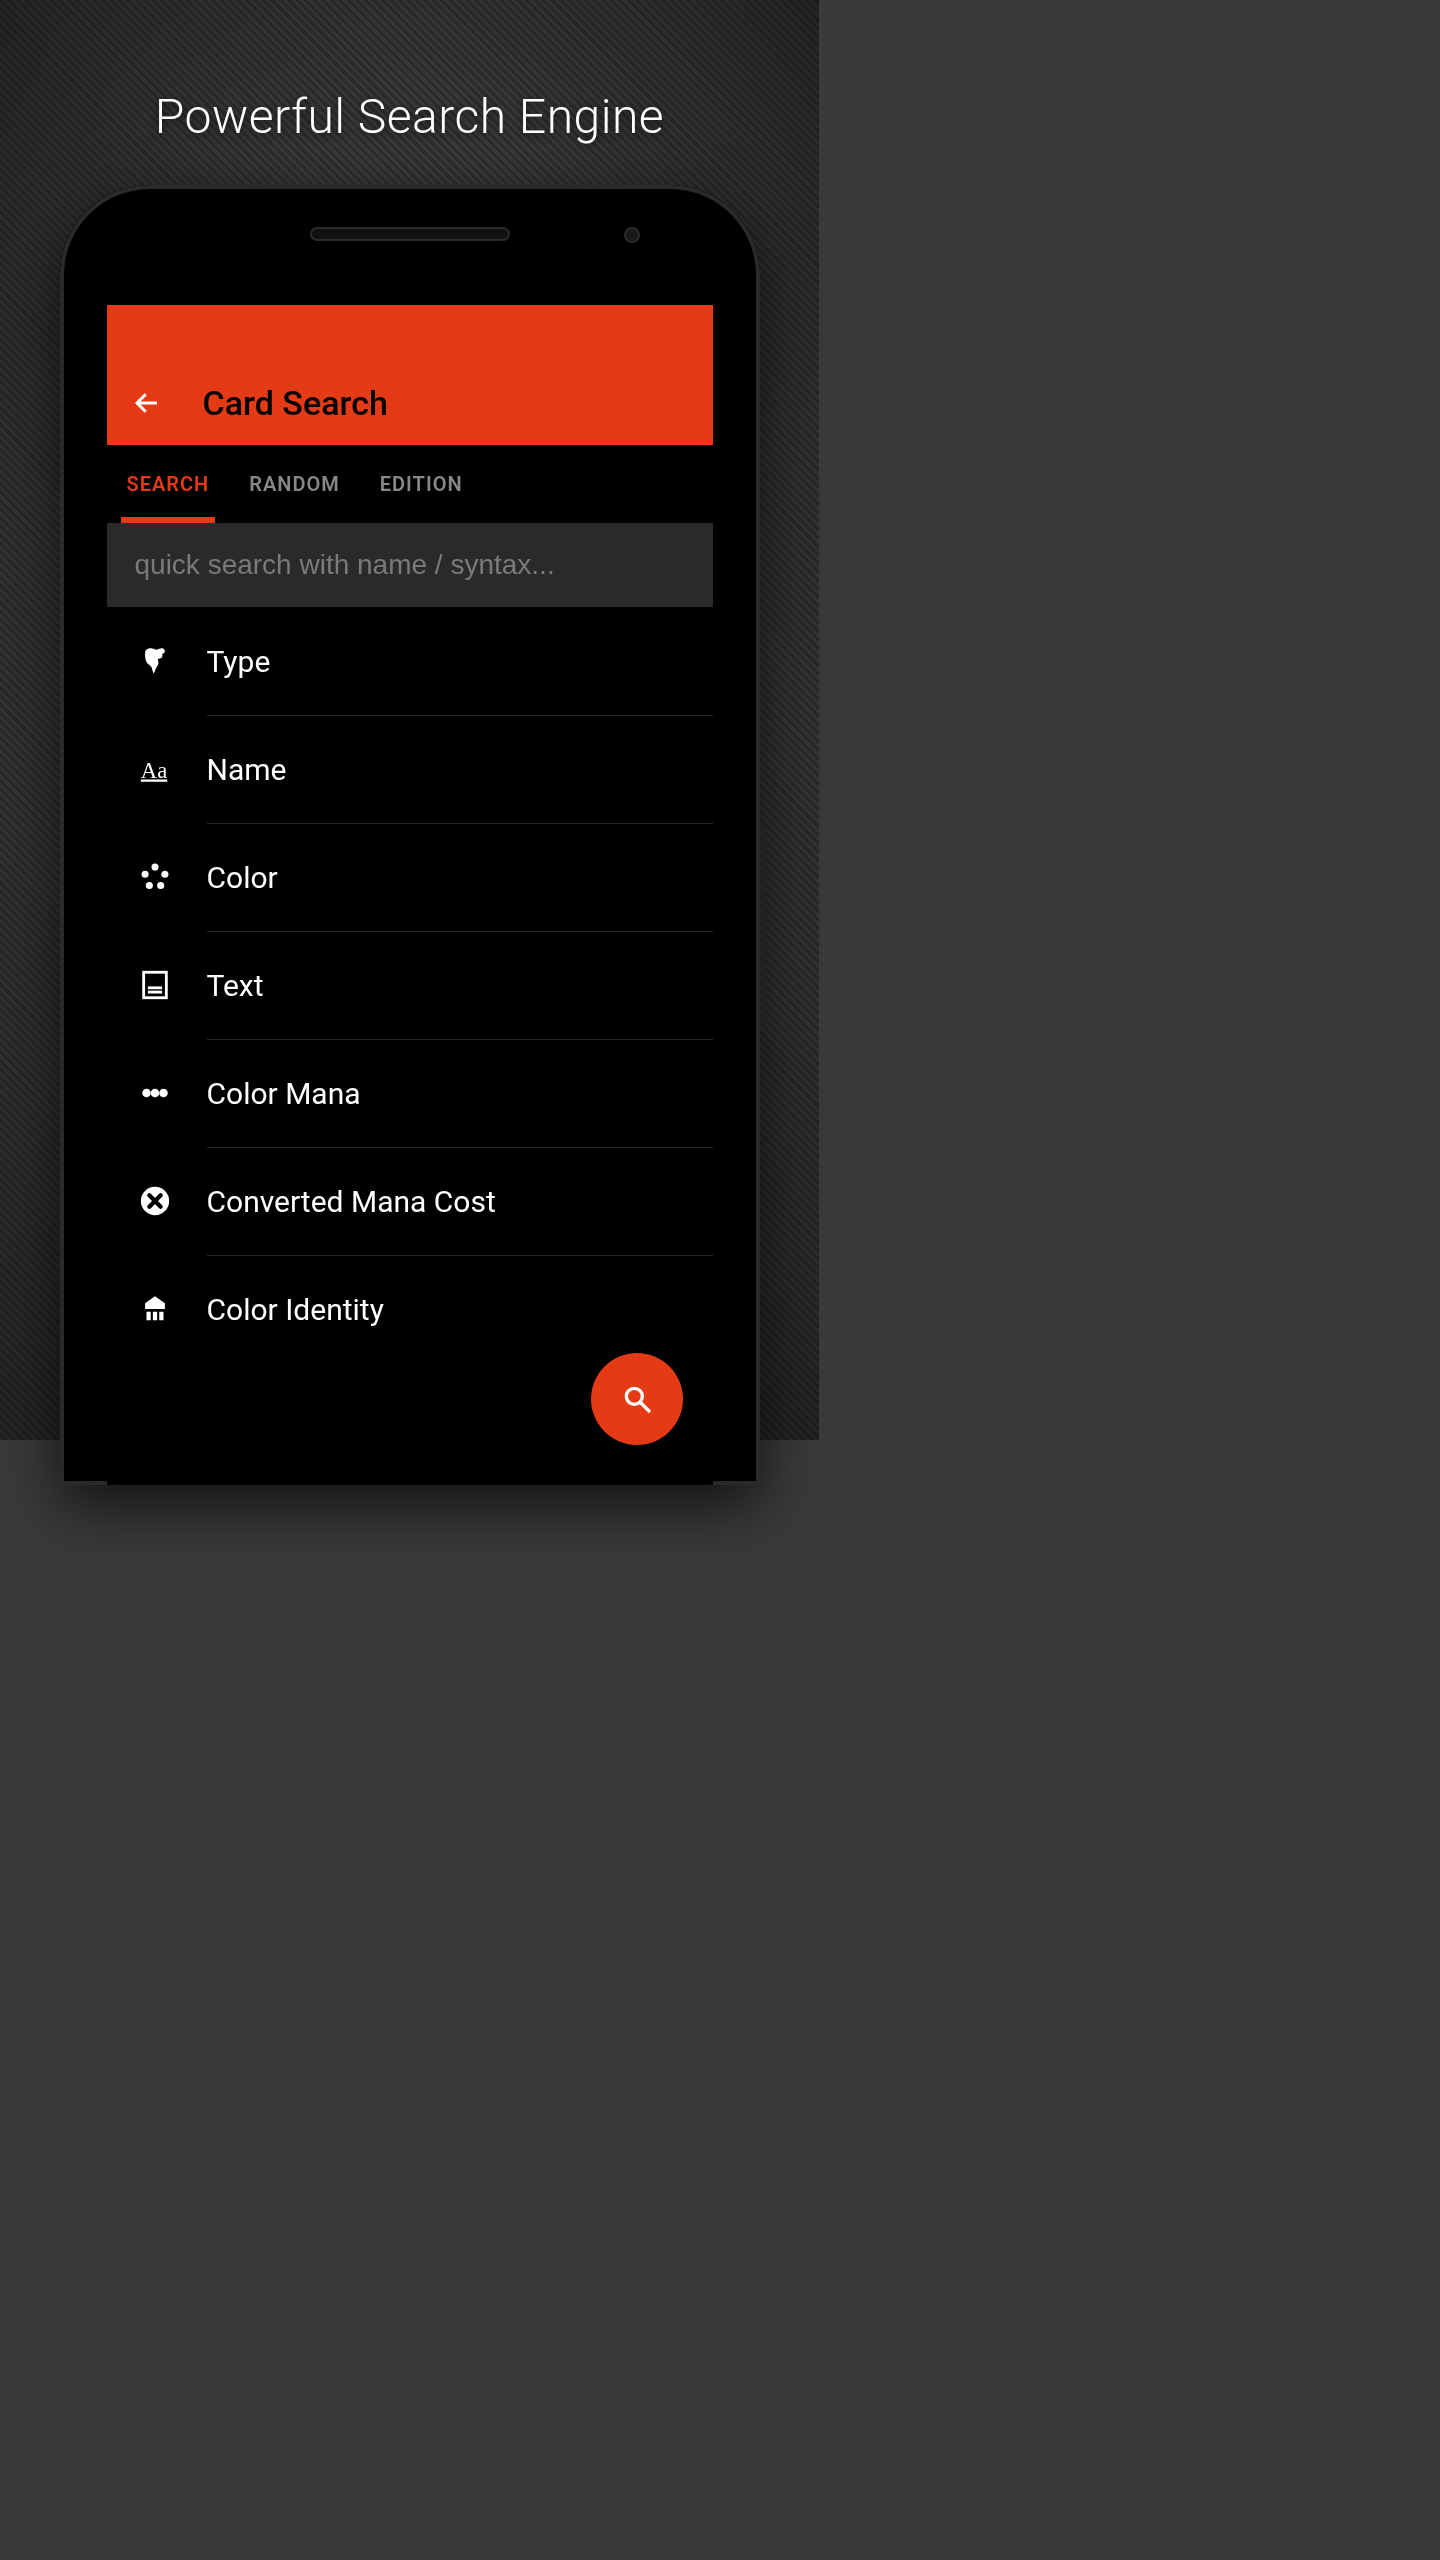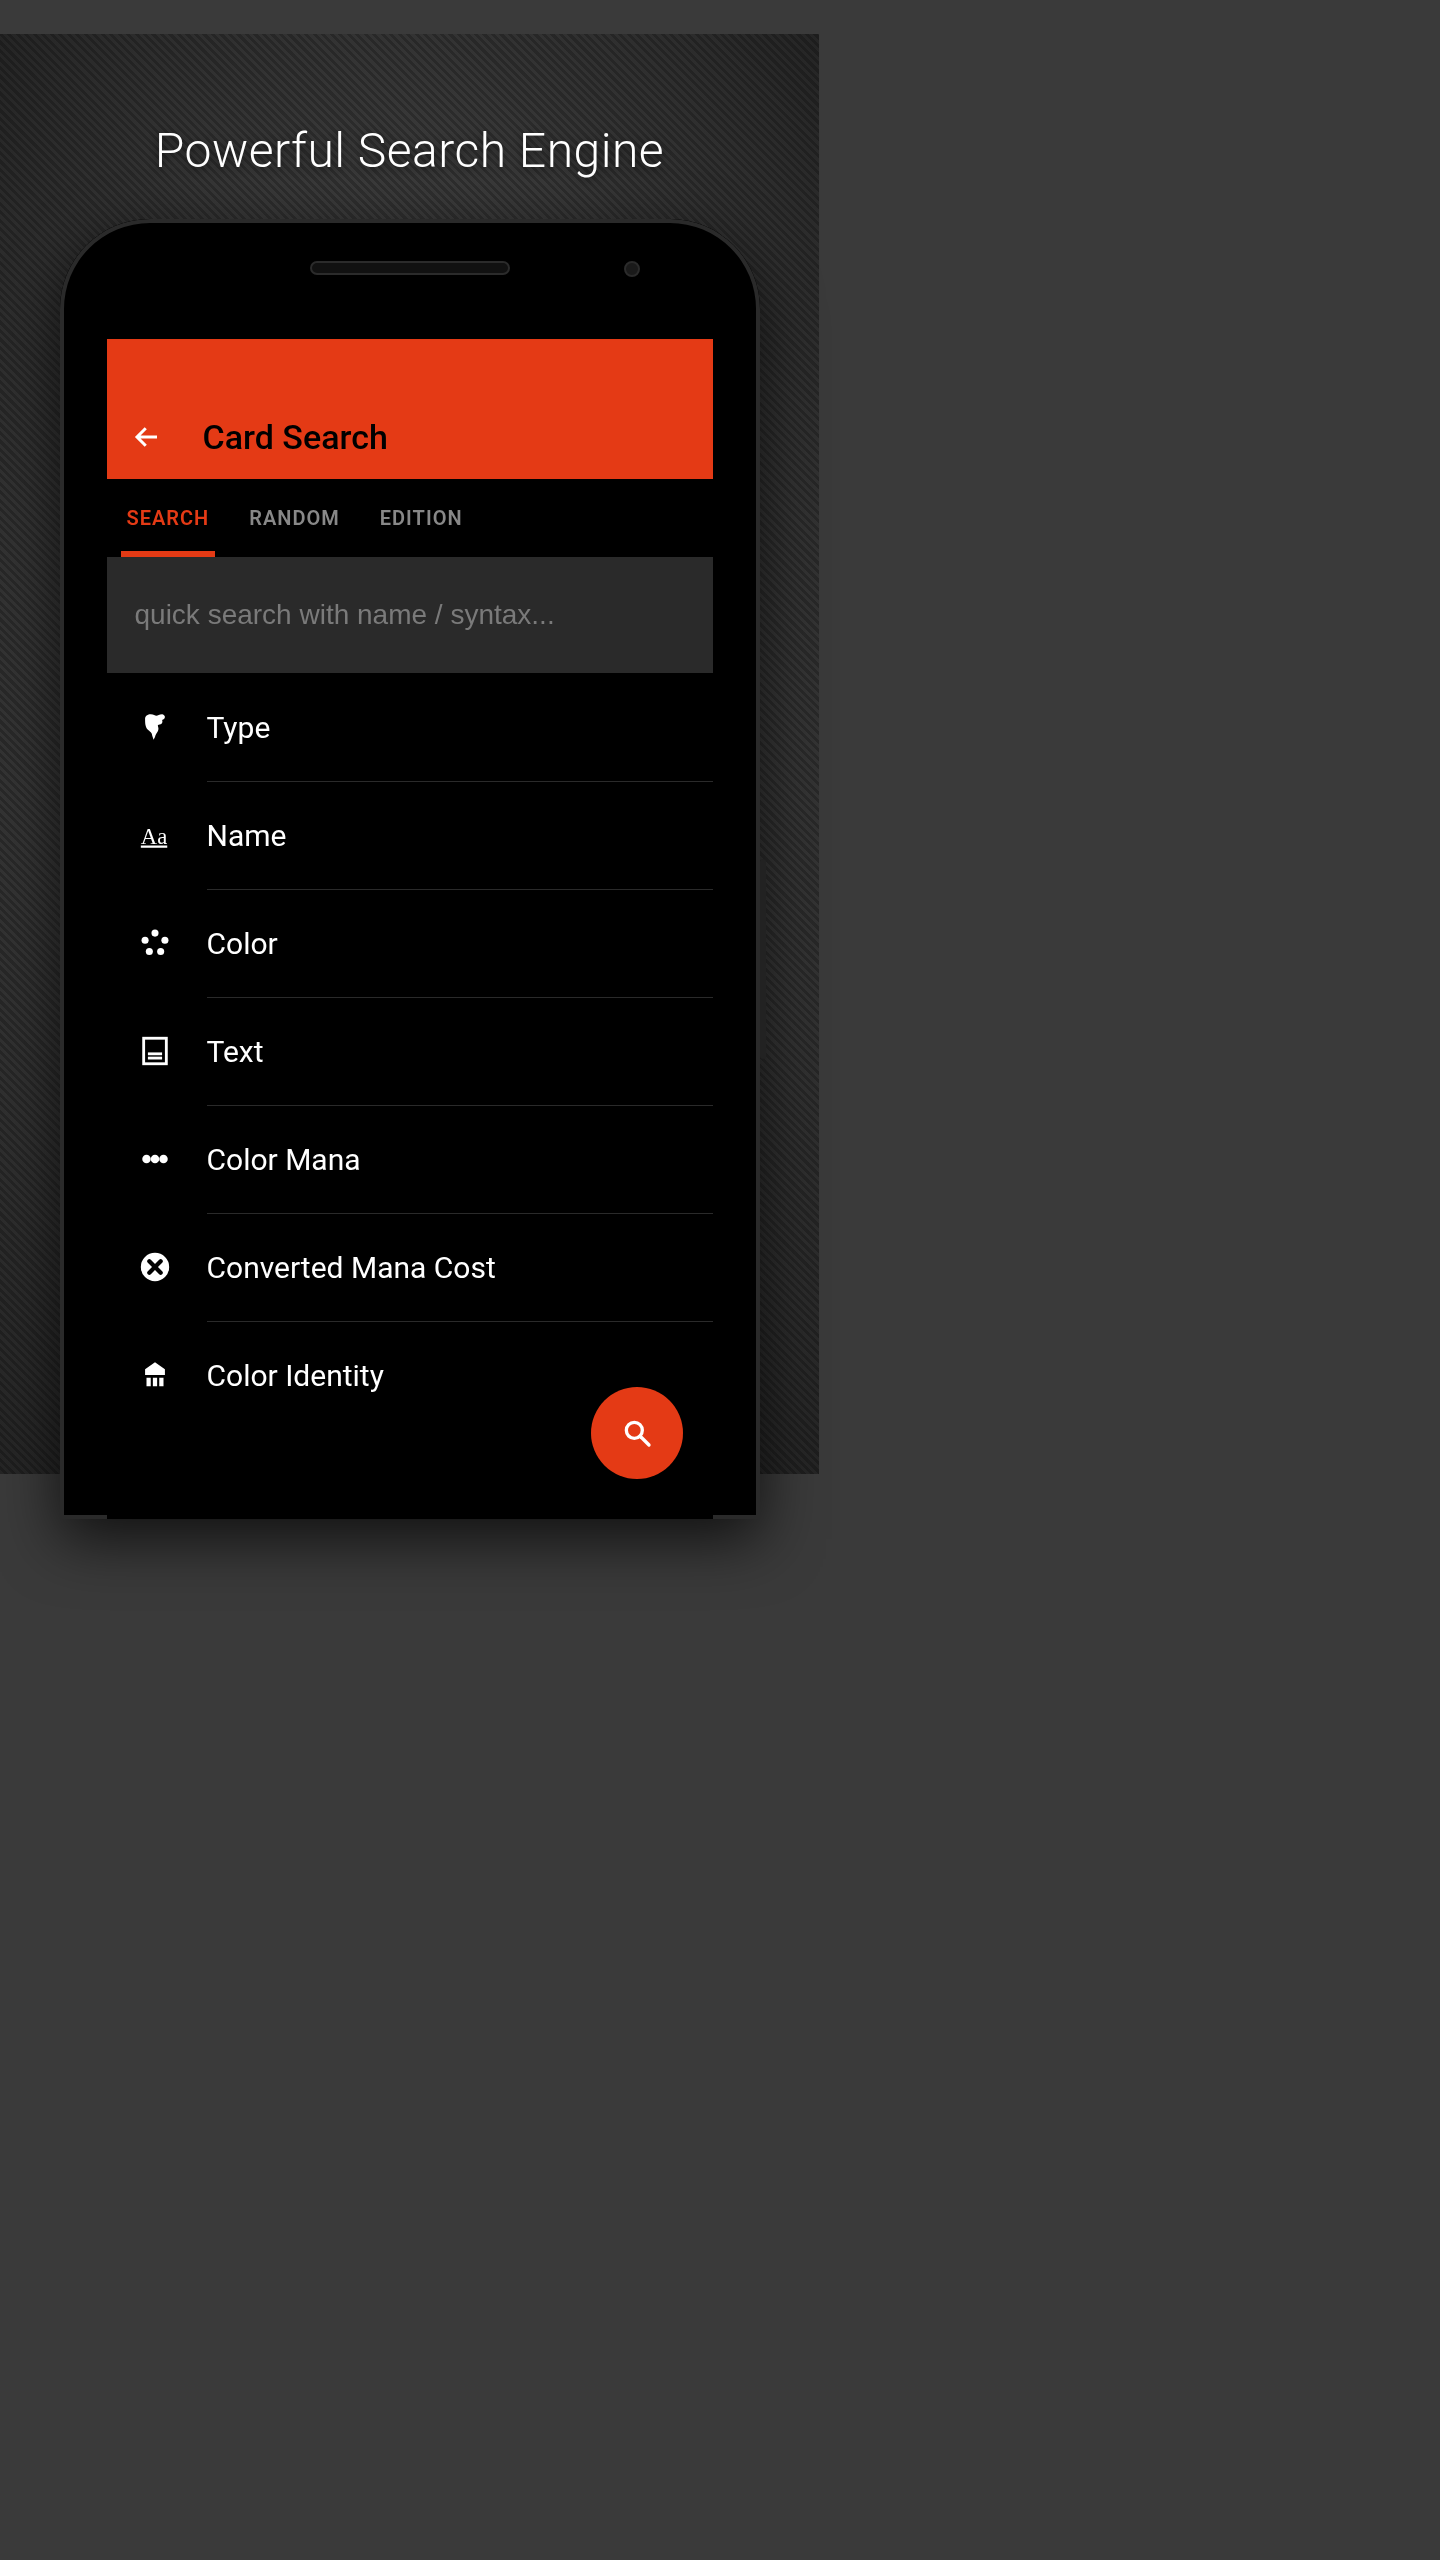--- a/index.html
+++ b/index.html
@@ -11,21 +11,20 @@
   }
   .page {
     width: 819px;
     height: 1440px;
     position: relative;
     background:
       radial-gradient(ellipse at center, rgba(255,255,255,0.15) 0%, rgba(0,0,0,0.5) 100%),
       repeating-linear-gradient(45deg, #4a4a4a 0 3px, #3a3a3a 3px 6px),
       repeating-linear-gradient(-45deg, #4a4a4a 0 3px, #3a3a3a 3px 6px);
     background-blend-mode: overlay, normal, normal;
-    margin-top: 34px;
   }
   .headline {
     position: absolute;
     top: 88px;
     left: 0; right: 0;
     text-align: center;
     color: #fff;
     font-size: 48px;
     font-weight: 300;
     letter-spacing: 0.5px;
@@ -135,21 +134,21 @@
     content: "";
     position: absolute;
     left: -6px; right: -6px;
     bottom: 0;
     height: 6px;
     background: #e43a15;
   }
 
   .search-box {
     background: #2a2a2a;
-    height: 116px;
+    height: 84px;
     display: flex;
     align-items: center;
     padding: 0 28px;
   }
   .search-box input {
     width: 100%;
     background: transparent;
     border: none;
     outline: none;
     color: #ccc;

